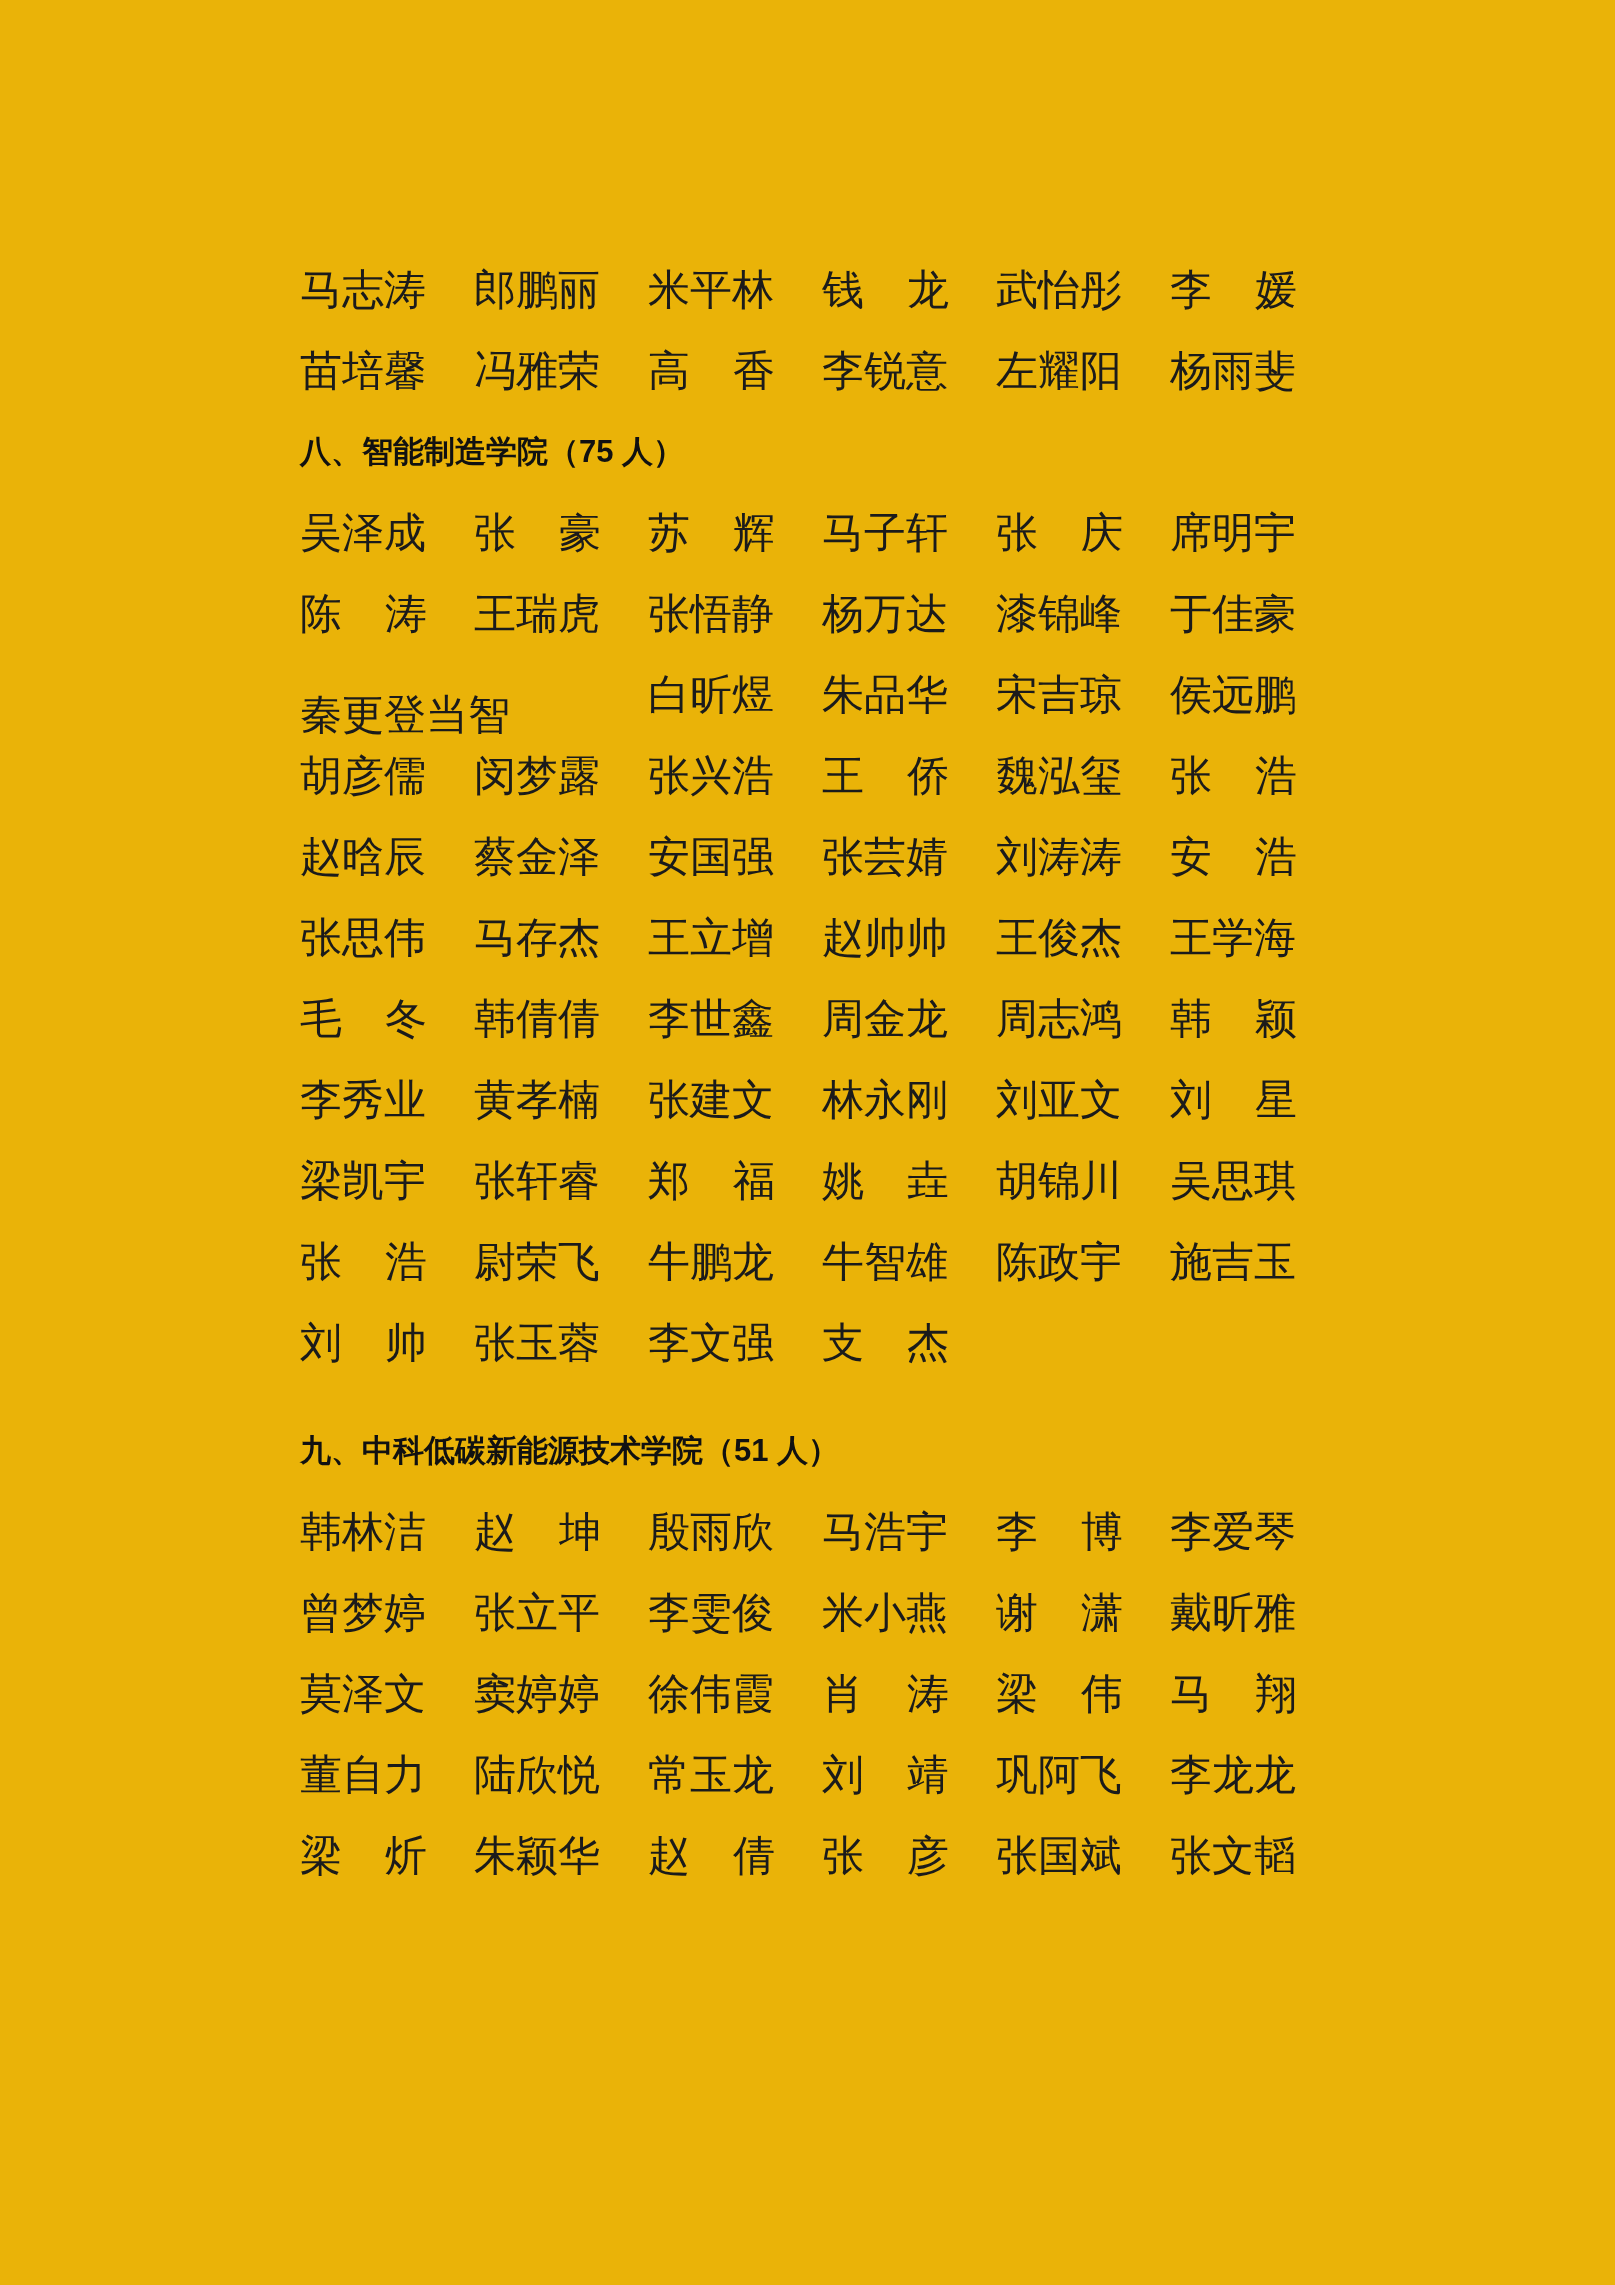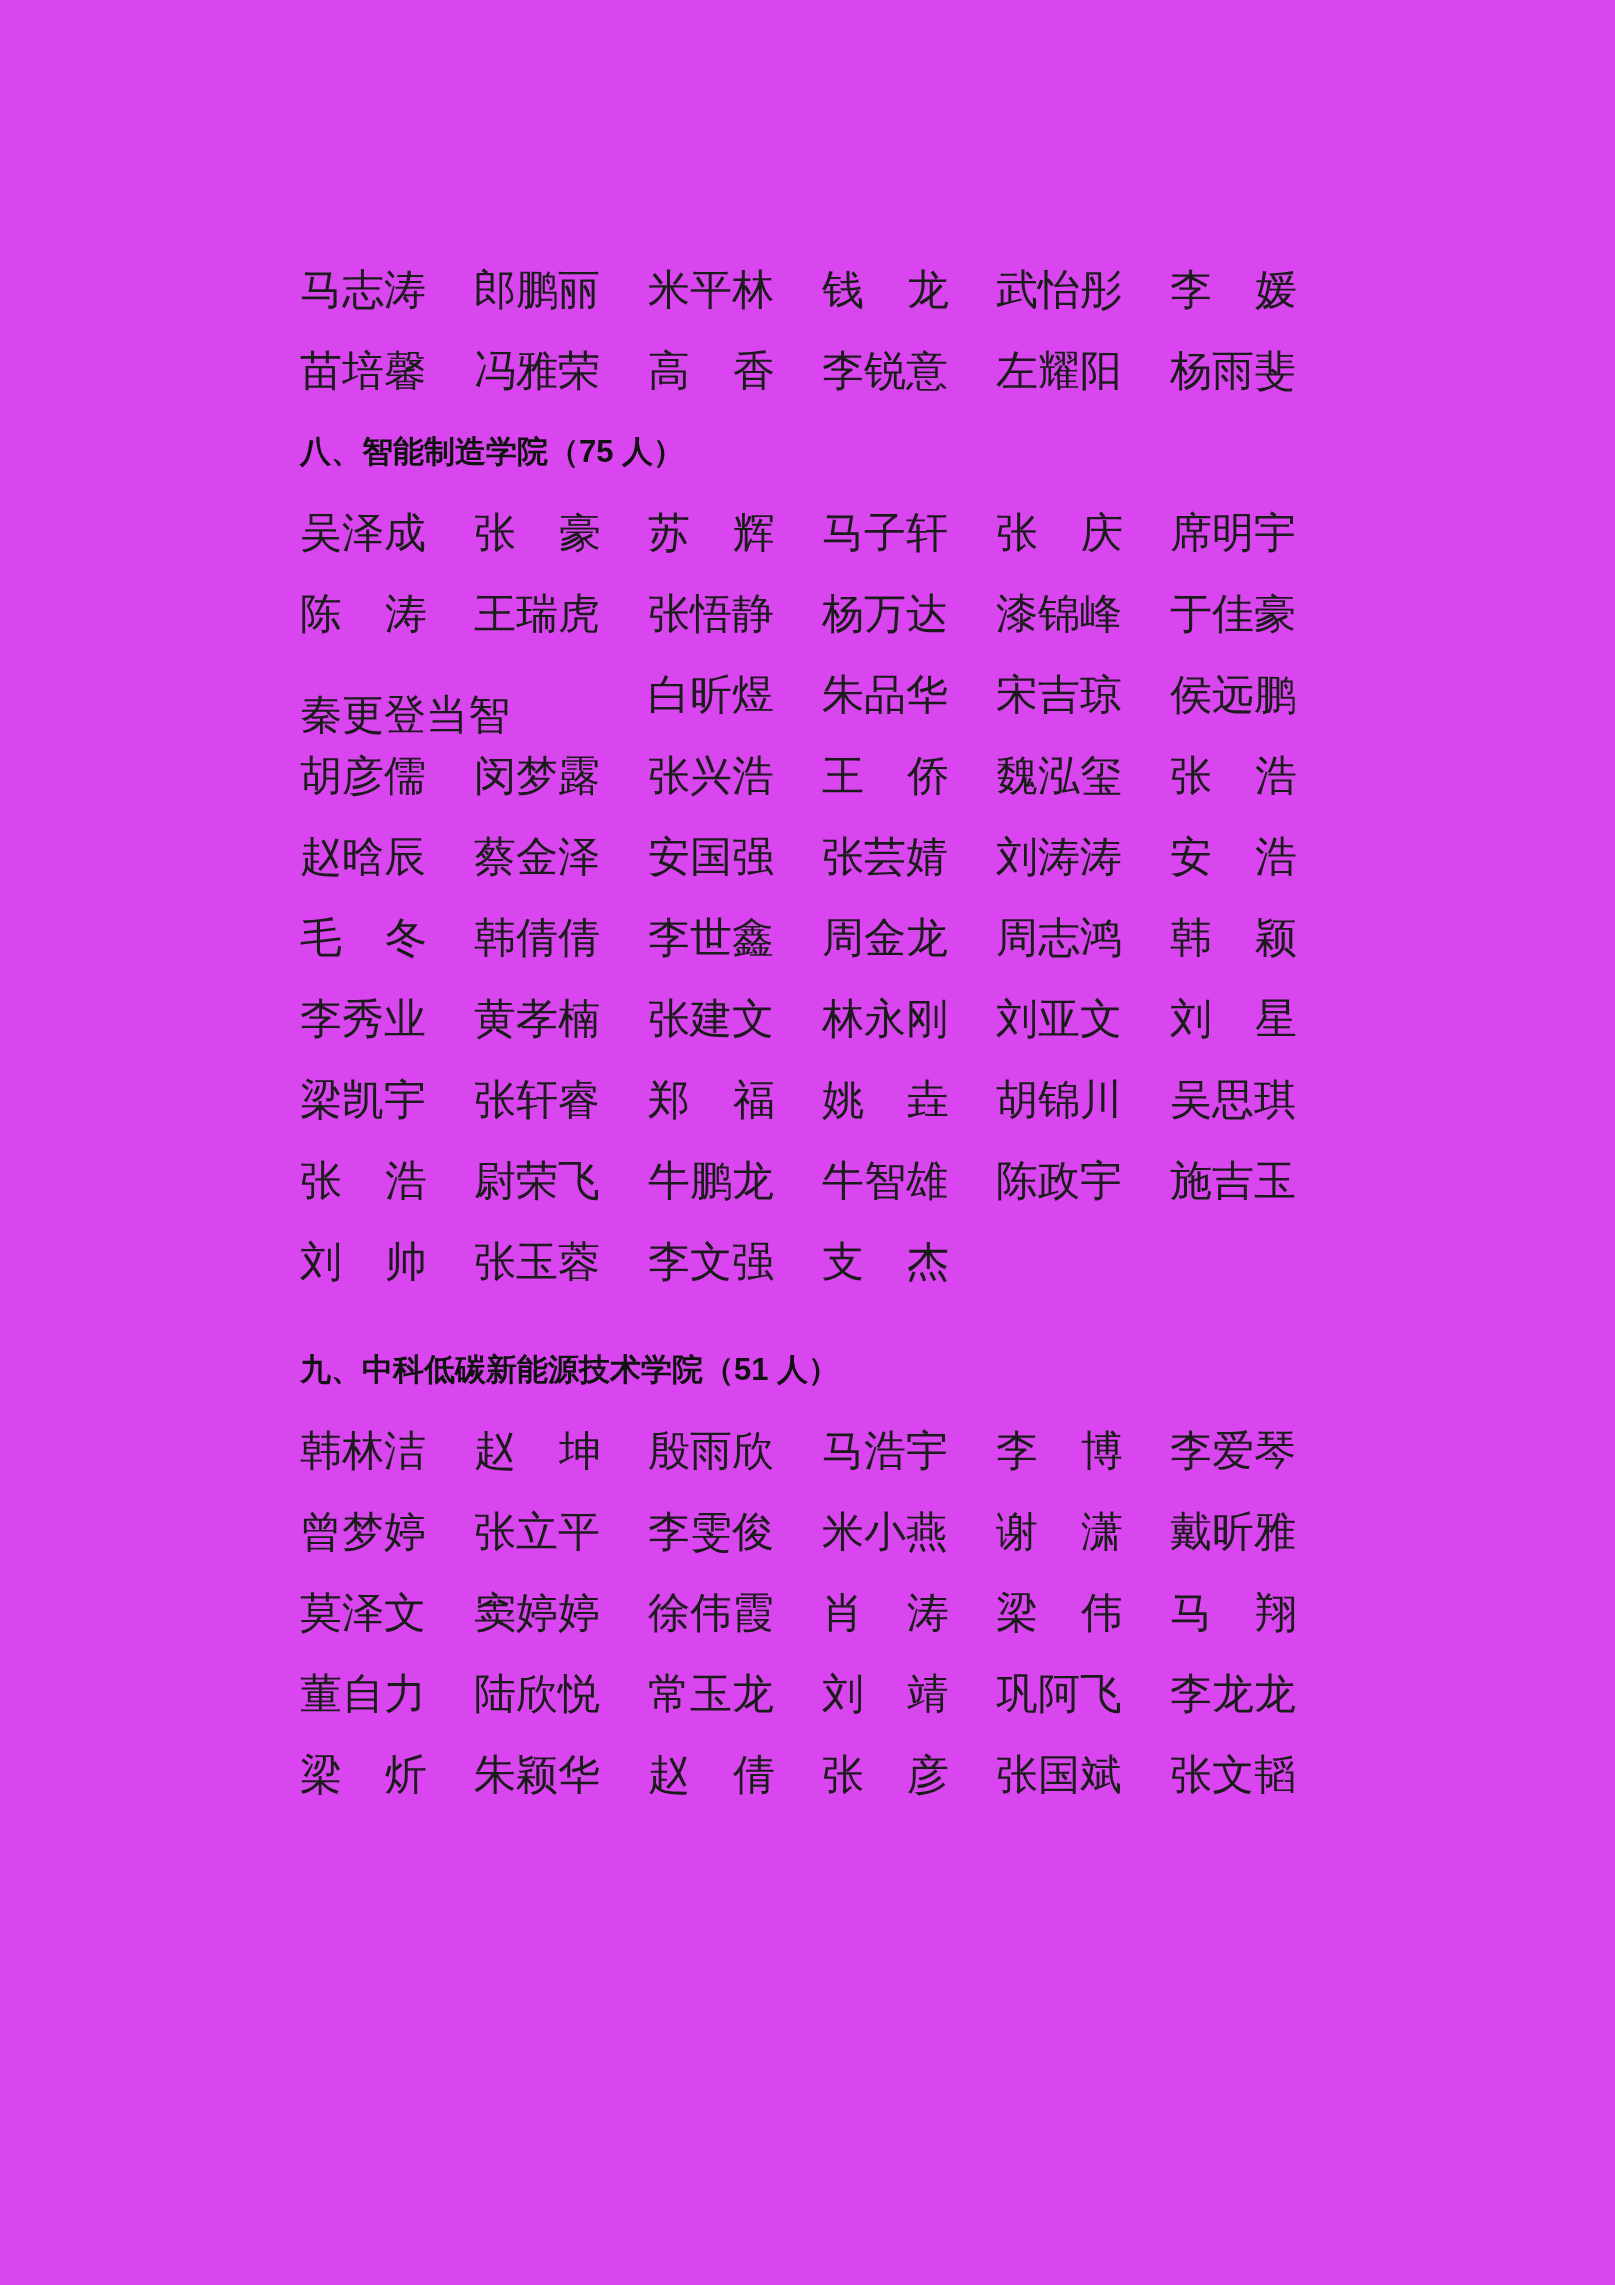--- a/index.html
+++ b/index.html
@@ -1,20 +1,20 @@
 <!DOCTYPE html>
 <html style="font-size:14.5px"><head>
 <meta charset="utf-8">
 <style>
   html,body{margin:0;padding:0;background:#ffffff;}
   .page{
     position:relative;
     width:1616px;
     height:2285px;
-    background:#d946ef;
+    background:#eab308;
     color:#1b1b1b;
     overflow:hidden;
   }
   .content{
     position:absolute;
     left:300px;
     top:249px;
     width:999px;
   }
   .name-row{
@@ -129,20 +129,28 @@
         <span class="name">蔡金泽</span>
         <span class="name">安国强</span>
         <span class="name">张芸婧</span>
         <span class="name">刘涛涛</span>
         <span class="name n2">
           <span>安</span>
           <span>浩</span>
         </span>
       </div>
       <div class="name-row">
+        <span class="name">张思伟</span>
+        <span class="name">马存杰</span>
+        <span class="name">王立增</span>
+        <span class="name">赵帅帅</span>
+        <span class="name">王俊杰</span>
+        <span class="name">王学海</span>
+      </div>
+      <div class="name-row">
         <span class="name n2">
           <span>毛</span>
           <span>冬</span>
         </span>
         <span class="name">韩倩倩</span>
         <span class="name">李世鑫</span>
         <span class="name">周金龙</span>
         <span class="name">周志鸿</span>
         <span class="name n2">
           <span>韩</span>

